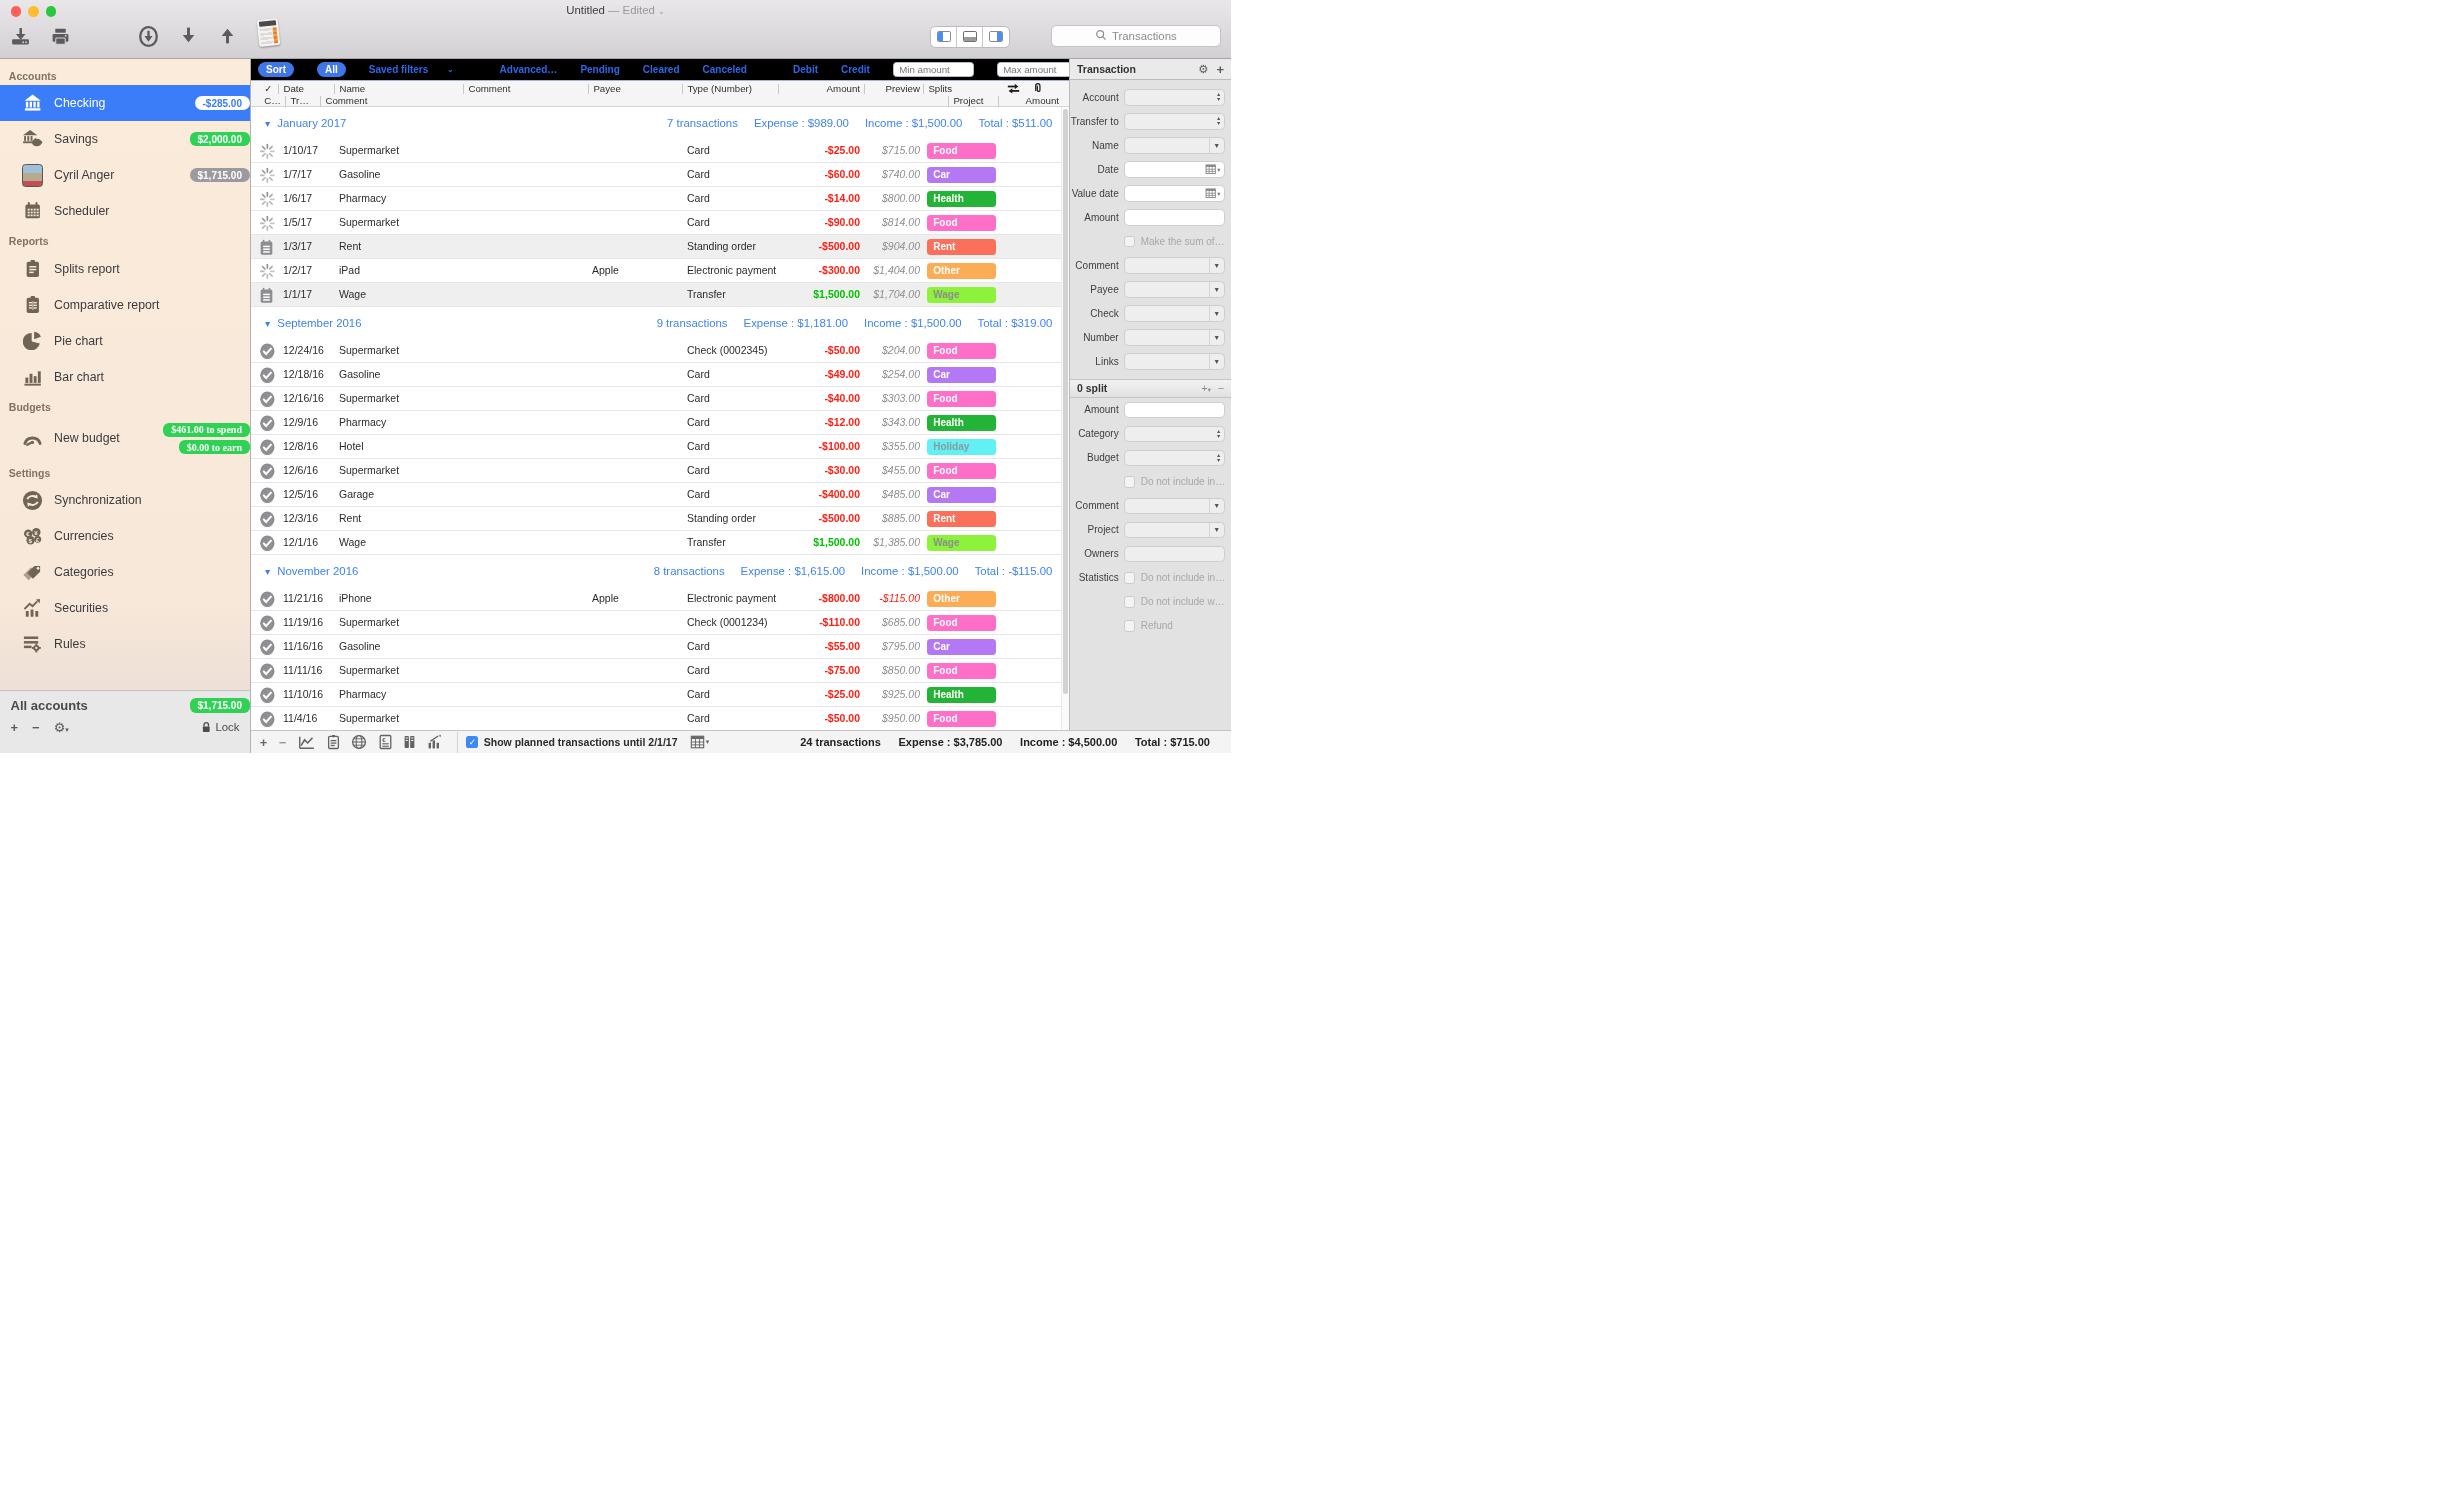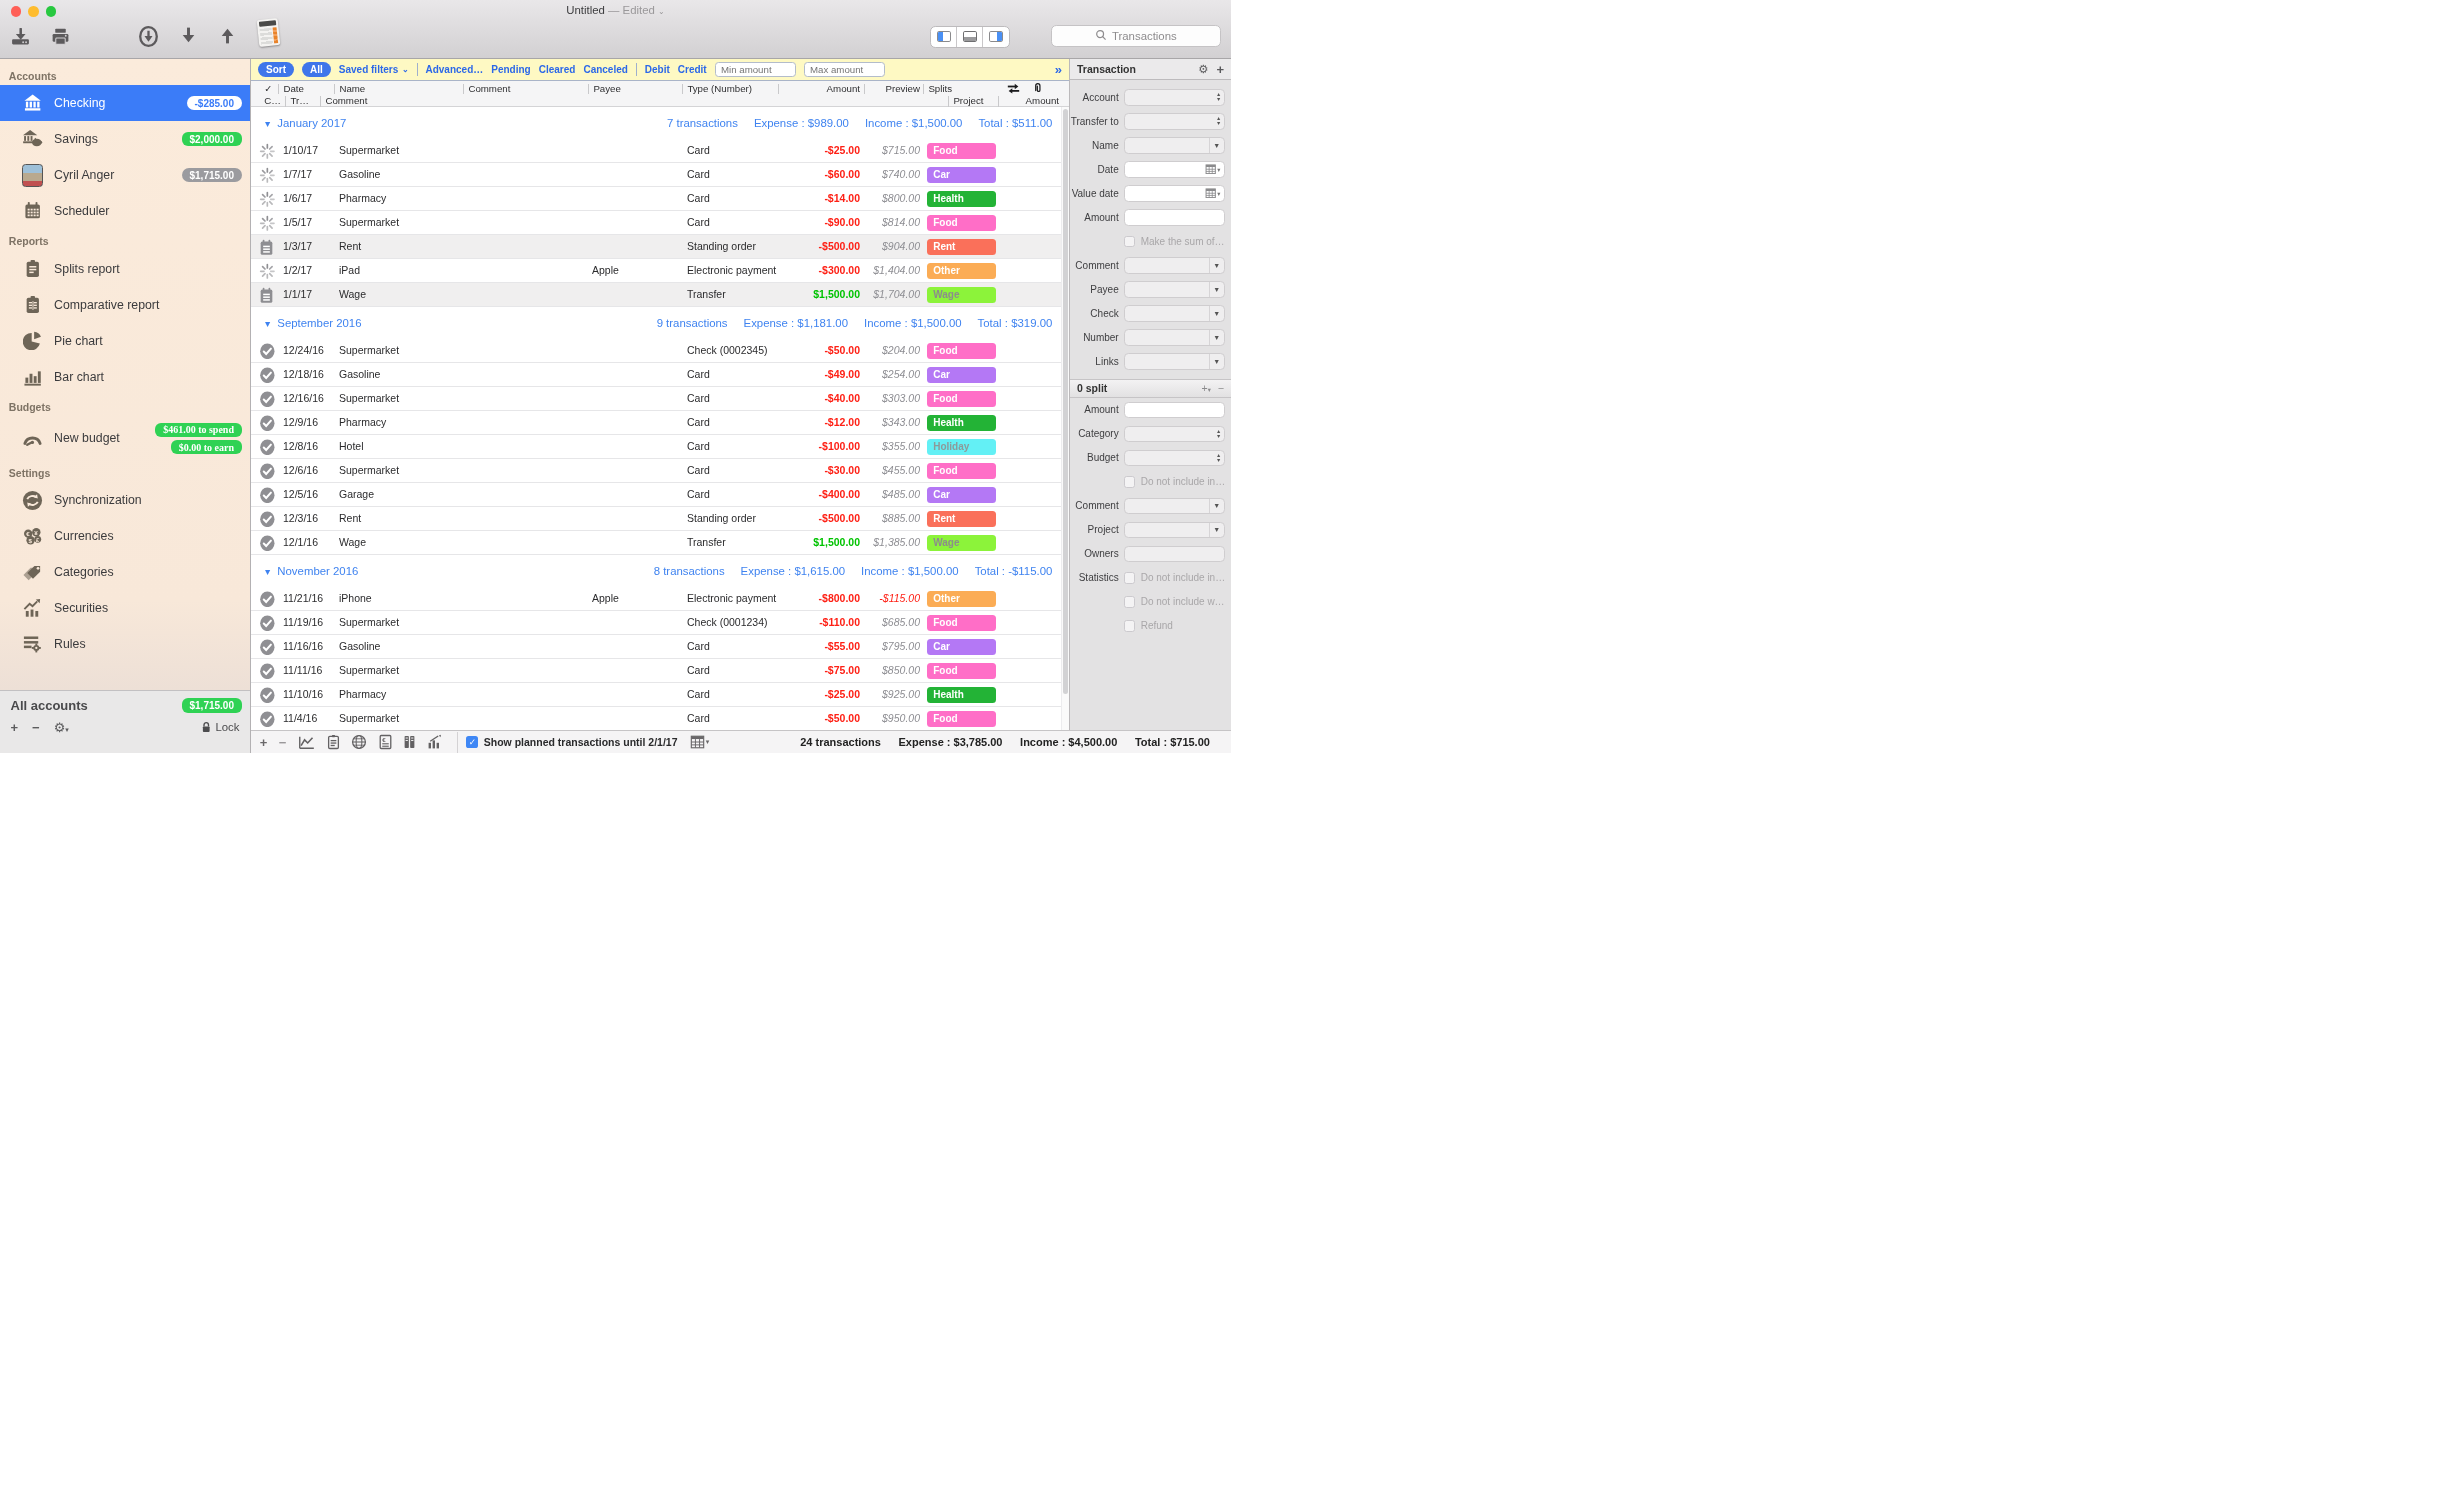--- a/index.html
+++ b/index.html
@@ -43,36 +43,36 @@
 
   
   .sb-scroll { flex:1; overflow:hidden; padding-top:4.4px; }
   .sb-header { font-size:10.5px; font-weight:bold; color:#7e7365; padding:6.2px 8.8px 3.5px 8.8px; }
   .sb-item { position:relative; display:flex; align-items:center; height:36px; padding-left:19.3px; color:#3b3b3d; font-size:12.3px; }
   .sb-item.budget { height:44px; }
   .sb-item .icn { width:26px; height:23px; display:flex; align-items:center; justify-content:center; color:#6e6557; flex:none; }
   .sb-item .lbl { margin-left:8.8px; flex:1; white-space:nowrap; overflow:hidden; }
   .sb-item.selected { background:#3b7cf8; color:#fff; }
   .sb-item.selected .icn { color:#fff; }
-  .badge { font-size:10px; font-weight:bold; color:#fff; border-radius:8px; padding:1.8px 8px; margin-right:8px; white-space:nowrap; }
+  .badge { font-size:10px; font-weight:bold; color:#fff; border-radius:8px; padding:1.8px 8px; white-space:nowrap; }
   .badge.green { background:#2fd254;border-radius:6px; }
   .badge.gray { background:#9b9b9f; }
   .badge.white { background:#fff; color:#3b7cf8; }
   .badge-col { display:flex; flex-direction:column; align-items:flex-end; gap:2.6px;font-family:Liberation Serif, serif; }
   .avatar { width:21px; height:23px; border-radius:3.5px; border:0.9px solid #555;
     background:linear-gradient(#9ec0d8 0 40%, #b9a98e 40% 75%, #c05050 75% 100%); }
   .sb-footer { height:63px; background:#e9e8e8; border-top:0.9px solid #c2c0c2; padding:7px 0 0 0; }
   .sb-footer .all-row { display:flex; align-items:center; justify-content:space-between; padding-left:10.5px; }
   .sb-footer .all-lbl { font-size:13px; font-weight:bold; color:#4a4a4c; }
   .sb-btnrow { display:flex; align-items:center; margin-top:7px; padding:0 10.5px; color:#5c5c5e; font-size:13px; gap:14px; }
   .sb-btnrow .pm { font-weight:bold; cursor:default; }
   .lock { margin-left:auto; display:flex; align-items:flex-start; gap:3.5px; color:#4c4c4e; font-size:11.4px; }
 
   
-  .filterbar { height:22px; background:#fef9c3; border-bottom:0.9px solid #a9b4c8; display:flex; align-items:center; gap:8px; padding:0 7px; font-size:10px; font-weight:bold; color:#2c68e8; white-space:nowrap; }
+  .filterbar { height:22px; background:#000000; border-bottom:0.9px solid #a9b4c8; display:flex; align-items:center; gap:23px; padding:0 7px; font-size:10px; font-weight:bold; color:#2c68e8; white-space:nowrap; }
   .fpill { background:#3f76ea; color:#fff; border-radius:8px; padding:1.8px 8px; }
   .fsep { width:0.9px; height:13px; background:#9fafcd; }
   .fchev { font-size:8px; margin-left:-4.4px; }
   .fin { width:81px; height:15px; border:0.9px solid #b3bccb; border-radius:3.5px; background:#fff; font-size:9.7px; color:#9a9a9c; font-family:"Liberation Sans",sans-serif; padding:0 5.3px; font-weight:normal; }
   .dblchev { margin-left:auto; font-size:13px; }
 
   
   .colheaders { height:26px; background:#f5f5f6; border-bottom:0.9px solid #d4d4d6; position:relative; font-size:9.7px; color:#2f2f31; }
   .colheaders span { position:absolute; line-height:10.5px; border-left:0.9px solid #c9c9cb; padding-left:4.4px; }
   .colheaders span.nb { border-left:none; }

